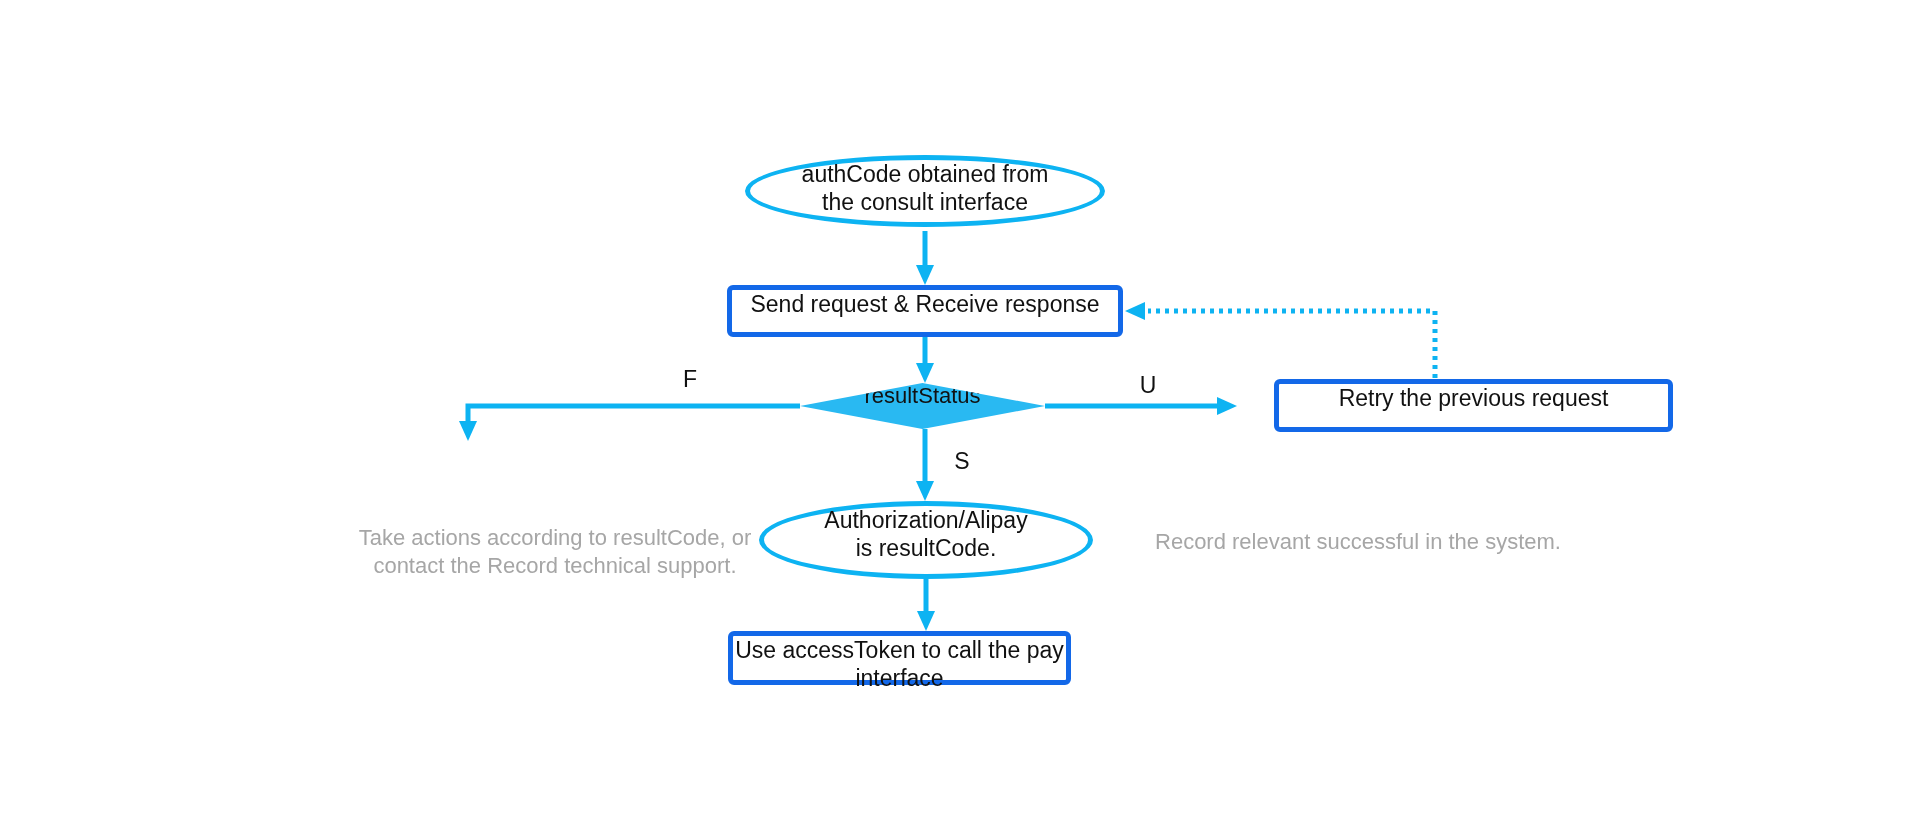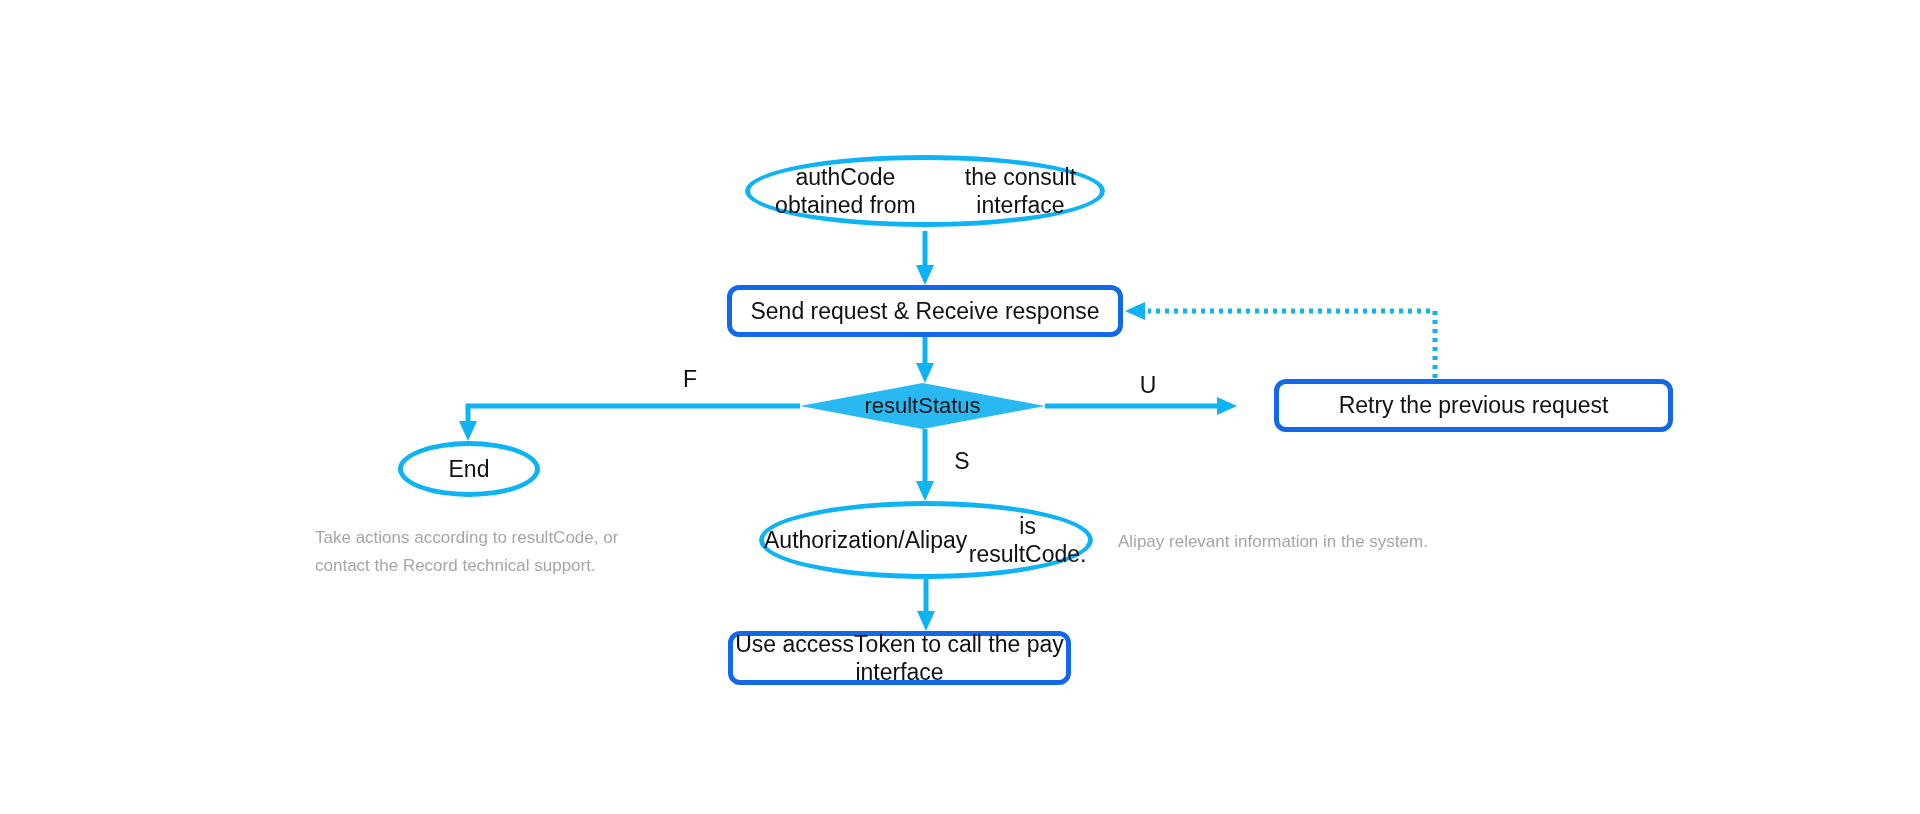--- a/index.html
+++ b/index.html
@@ -16,38 +16,38 @@
     width:1920px;height:814px;background:var(--bg);
     font-family:"Liberation Sans", sans-serif;
     overflow:hidden;
   }
   .stage{position:relative;width:1920px;height:814px;background:var(--bg);}
   svg.connectors{position:absolute;left:0;top:0;width:1920px;height:814px;}
   .edge{stroke:var(--cyan);stroke-width:5;fill:none;}
   .edge-dotted{stroke:var(--cyan);stroke-width:5;fill:none;stroke-dasharray:4 5;}
   .arrowhead{fill:var(--cyan);stroke:none;}
   .node{
-    position:absolute;display:flex;flex-direction:row;
-    align-items:center;justify-content:center;text-align:center;
+    position:absolute;display:flex;flex-direction:column;
+    align-items:center;text-align:center;
     color:var(--ink);font-size:23px;line-height:1.22;background:#fff;
   }
   .ellipse{border:5px solid var(--cyan);border-radius:50%;}
-  .rect{border:5px solid var(--blue);border-radius:12px;}
+  .rect{border:5px solid var(--blue);border-radius:6px;}
   .diamond{
     background:var(--cyan-fill);
     clip-path:polygon(50% 0,100% 50%,50% 100%,0 50%);
     font-size:22px;
   }
   .edge-label{
     position:absolute;width:40px;text-align:center;
     color:var(--ink);font-size:23px;
   }
   .note{
     position:absolute;color:var(--gray);
-    font-size:17px;line-height:28px;
+    font-size:22px;line-height:28px;text-align:center;
   }
 </style>
 </head>
 <body>
 
 <div class="stage">
 
   <svg class="connectors" viewBox="0 0 1920 814" aria-hidden="true">
 
     <path class="edge" d="M925,231 V266"></path>
@@ -78,23 +78,20 @@
   </div>
 
   <div class="node rect" style="left:727px;top:285px;width:396px;height:52px;">
     <span>Send request &amp; Receive response</span>
   </div>
 
   <div class="node diamond" style="left:800px;top:383px;width:245px;height:46px;">
     <span>resultStatus</span>
   </div>
 
-  <div class="node ellipse" style="left:398px;top:441px;width:142px;height:56px;">
-    <span>End</span>
-  </div>
 
   <div class="node rect" style="left:1274px;top:379px;width:399px;height:53px;">
     <span>Retry the previous request</span>
   </div>
 
   <div class="node ellipse" style="left:759px;top:501px;width:334px;height:78px;">
     <span>Authorization/Alipay</span>
     <span>is resultCode.</span>
   </div>
 
@@ -103,15 +100,15 @@
   </div>
 
   <div class="edge-label" style="left:670px;top:366px;">F</div>
   <div class="edge-label" style="left:1128px;top:372px;">U</div>
   <div class="edge-label" style="left:942px;top:448px;">S</div>
 
   <div class="note" style="left:315px;top:524px;width:480px;">
     <div>Take actions according to resultCode, or</div>
     <div>contact the Record technical support.</div>
   </div>
-  <div class="note" style="left:1118px;top:528px;width:480px;">Alipay relevant information in the system.</div>
+  <div class="note" style="left:1118px;top:528px;width:480px;">Record relevant successful in the system.</div>
 
 </div>
 
 </body></html>

